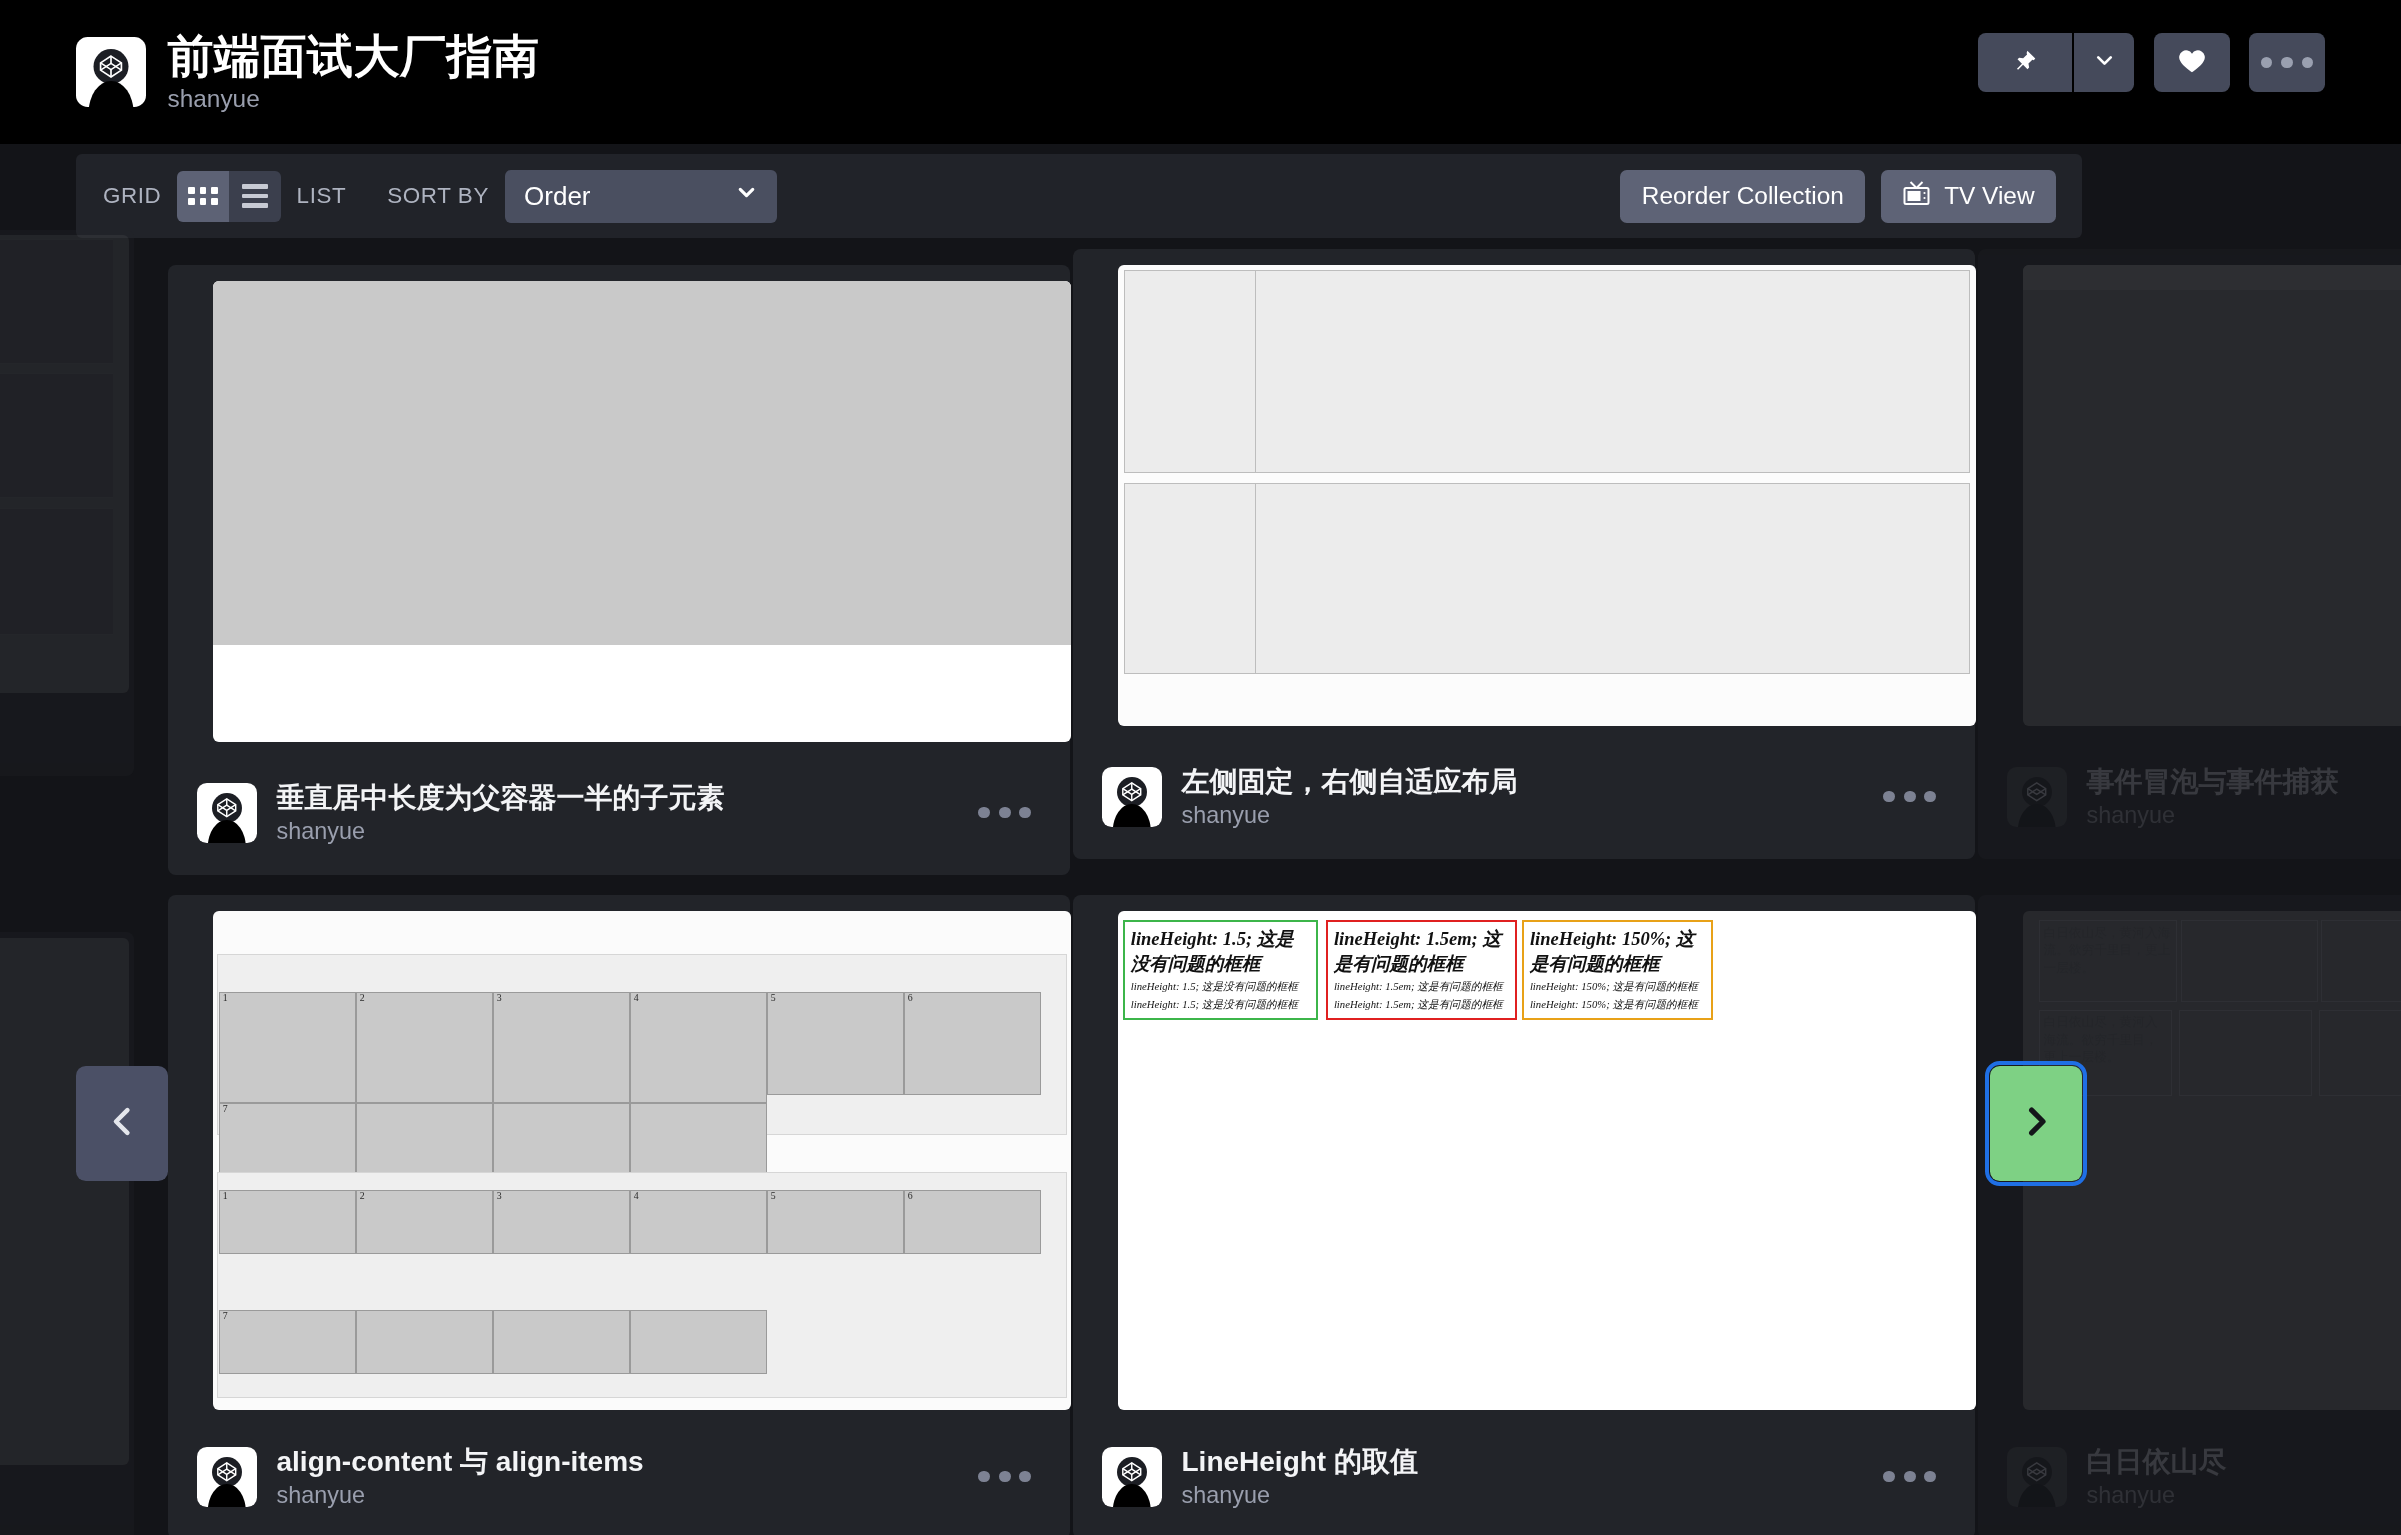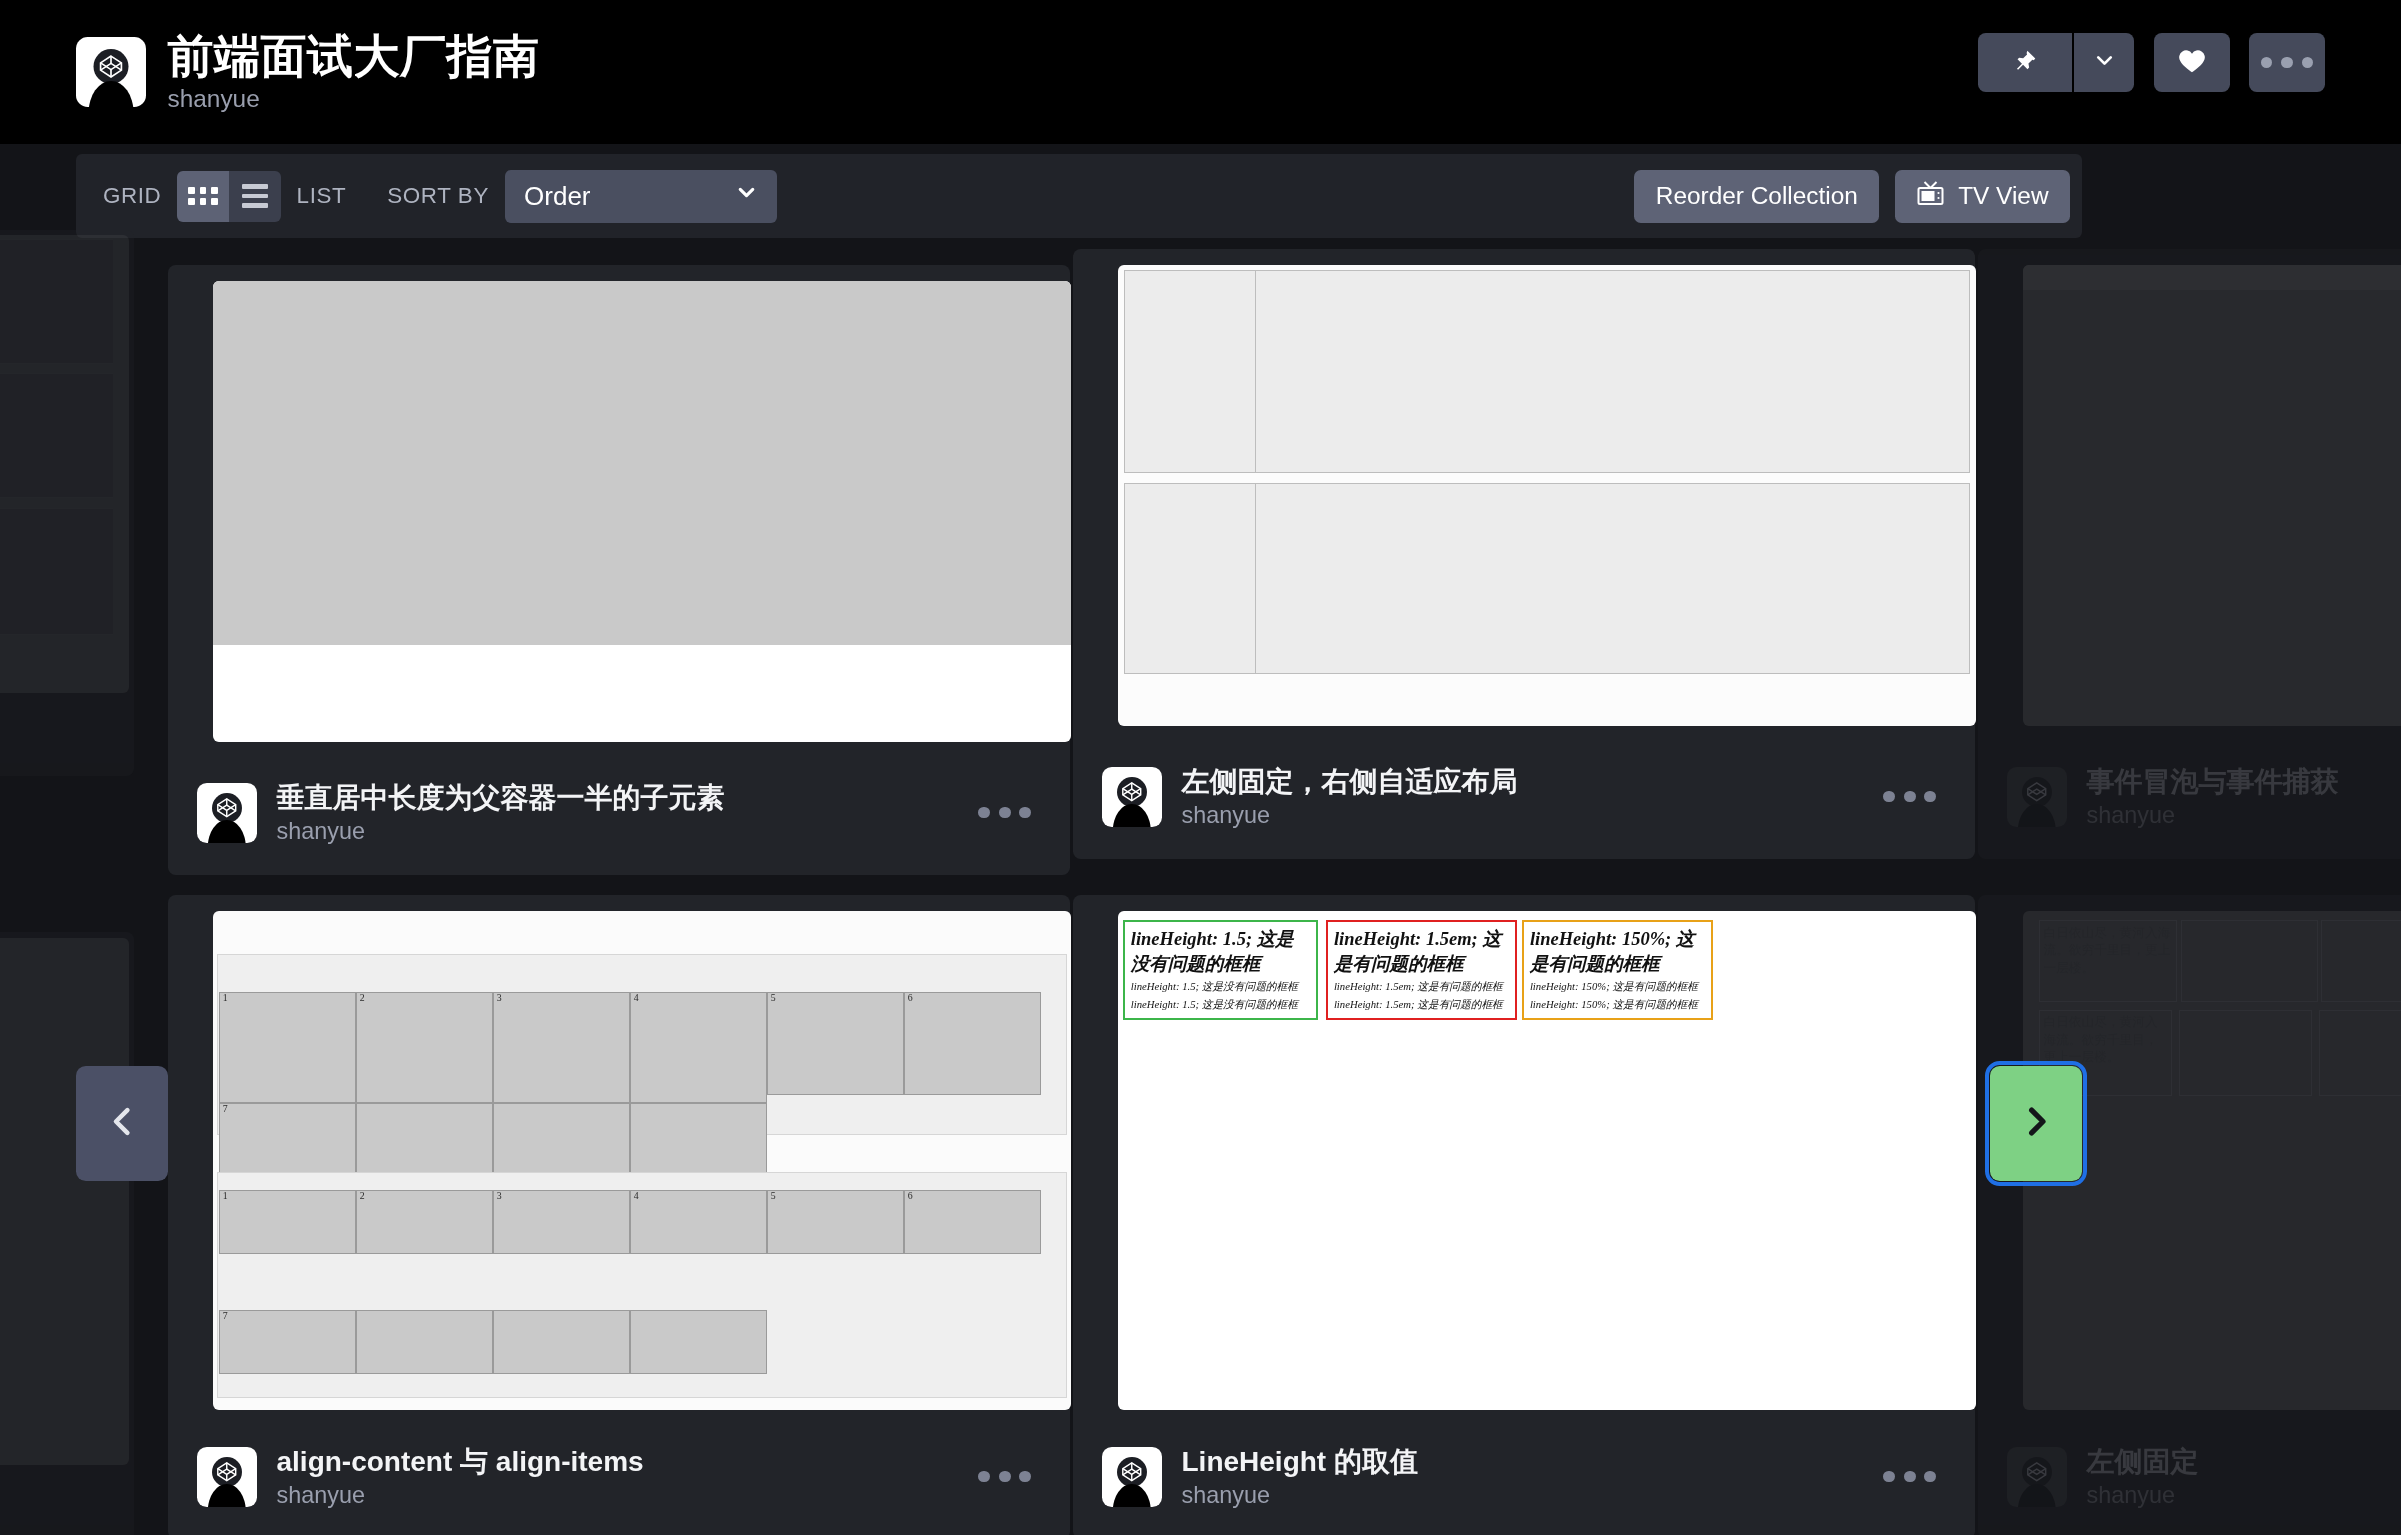--- a/index.html
+++ b/index.html
@@ -103,21 +103,21 @@
     margin-left: 15.6px;
     width: 272px; height: 53px;
     background: #4a4f60; border-radius: 5.9px;
     display: flex; align-items: center; justify-content: space-between;
     padding: 0 17.6px 0 19.5px;
     color: #fff; font-size: 26px;
   }
   .chev { color: #fff; }
   .tb-right {
     margin-left: auto; display: flex; align-items: flex-start; gap: 15.6px;
-    padding-right: 12px;
+    padding-right: 26px;
   }
   .pillbtn {
     background: #5e6376; border-radius: 6.8px;
     height: 53px; padding: 0 21.5px;
     display: flex; align-items: center; gap: 12.7px;
     color: #fff; font-size: 24.4px; white-space: nowrap;
   }
 
   
   .grid-area { position: absolute; top: 249px; left: 0; width: 2401px; height: 1286px; }
@@ -561,21 +561,21 @@
         <div style="position:absolute; left:50%; top:17%; transform:translateX(-50%); width:50%; height:50%; background:#1c1e24; border-radius:50%; display:flex; align-items:center; justify-content:center;">
           <svg width="21.5" height="21.5" viewBox="0 0 24 24" fill="none" stroke="#8d9099" stroke-width="1.6">
             <polygon points="12,2 22,8.5 22,15.5 12,22 2,15.5 2,8.5"></polygon>
             <polyline points="2,8.5 12,15 22,8.5"></polyline>
               <polyline points="2,15.5 12,9 22,15.5"></polyline>
           </svg>
         </div>
         <div style="position:absolute; left:50%; bottom:-4.9px; transform:translateX(-50%); width:64%; height:46%; background:#16181c; border-radius:50% 50% 0 0 / 100% 100% 0 0;"></div>
       </div>
       <div class="meta-text">
-        <div class="pen-title">左侧固定</div>
+        <div class="pen-title">白日依山尽</div>
         <div class="pen-author">shanyue</div>
       </div>
 
     </div>
   </div>
 
   <div class="nav-arrow nav-prev">
     <span>
       <svg width="39" height="39" viewBox="0 0 24 24" fill="none" stroke-width="2.8" stroke-linecap="round" stroke-linejoin="round">
         <polyline points="15,5 8,12 15,19"></polyline>

